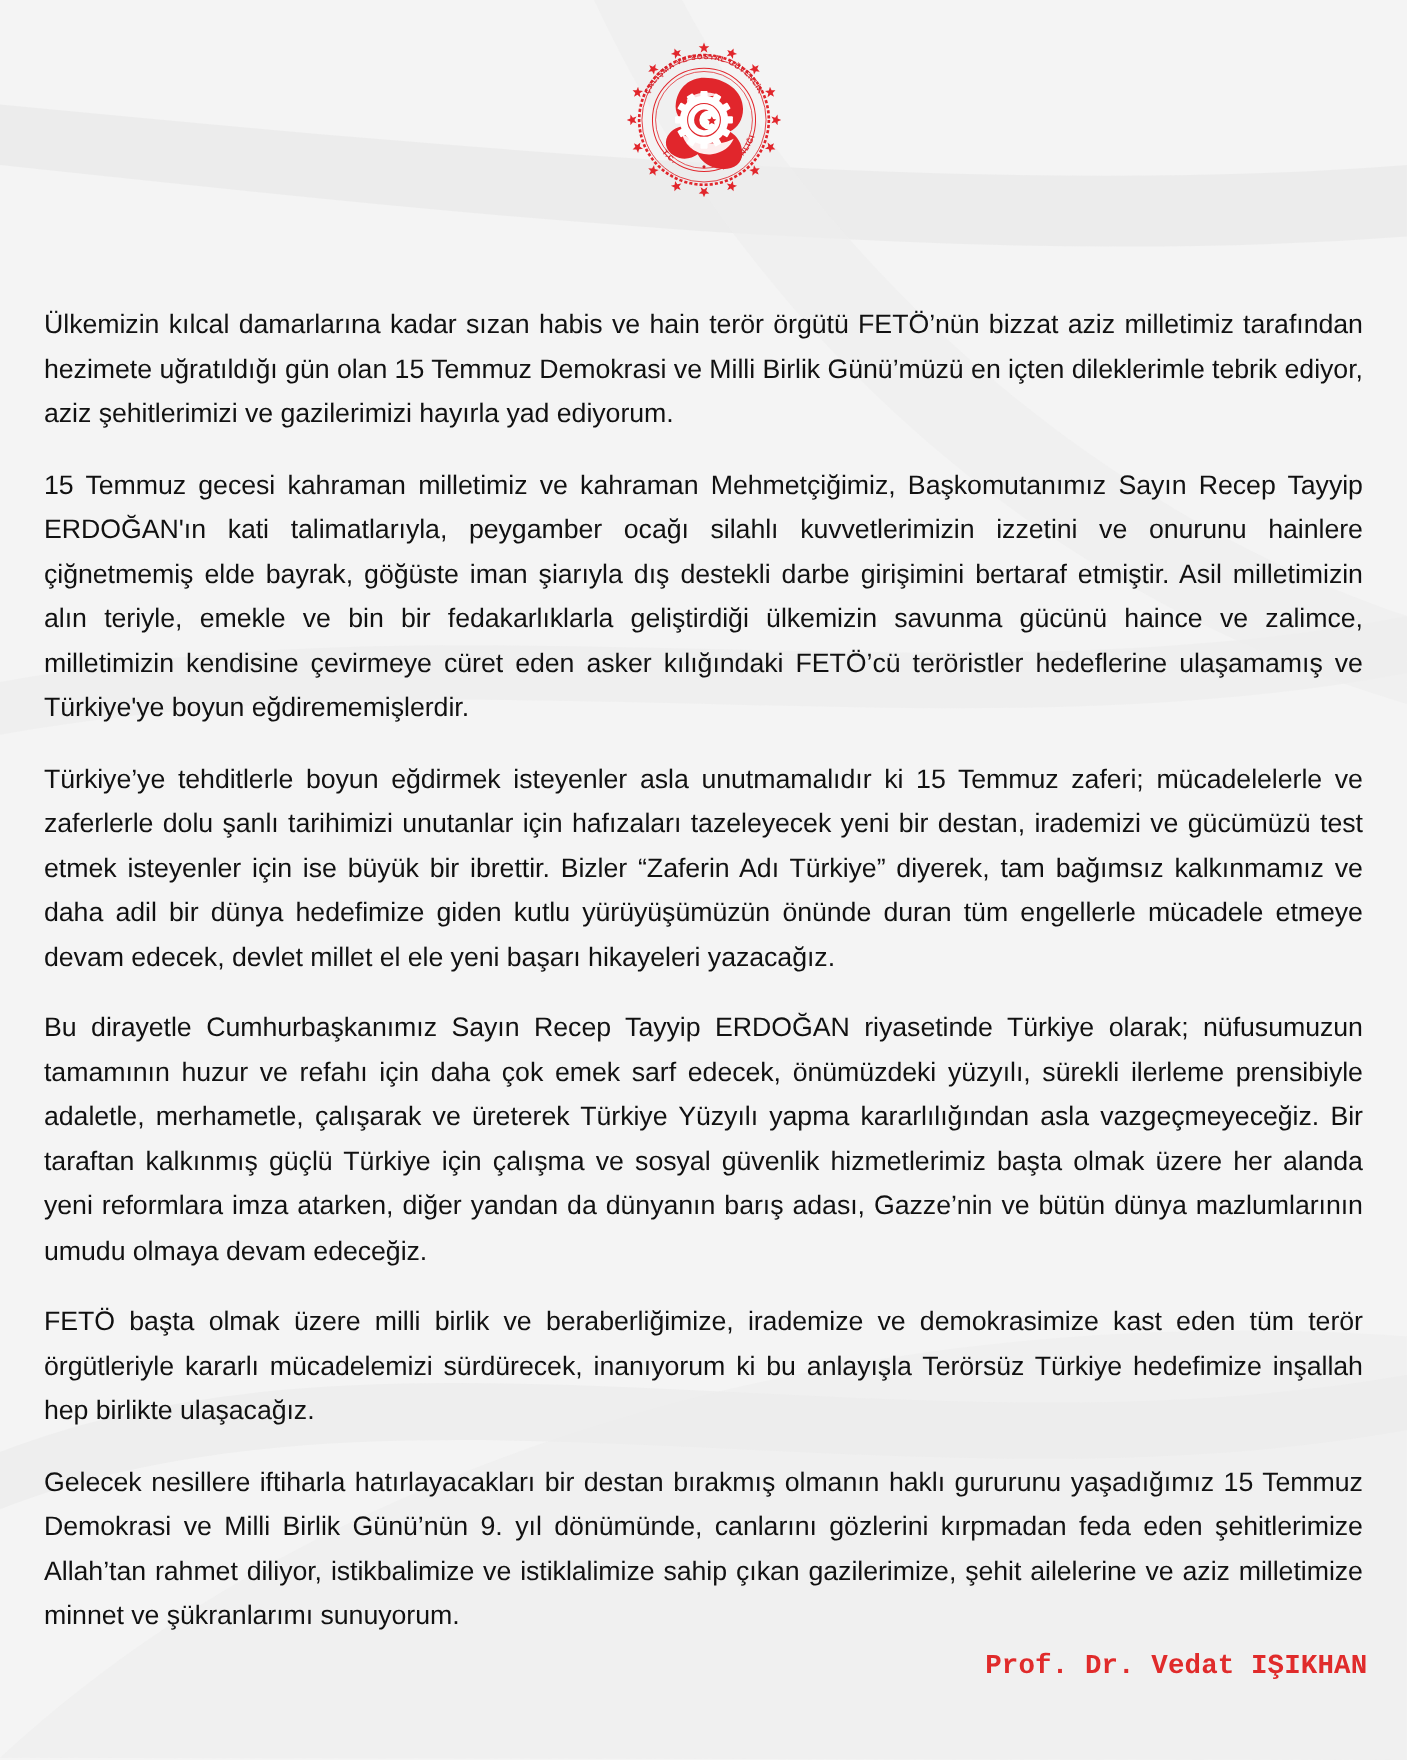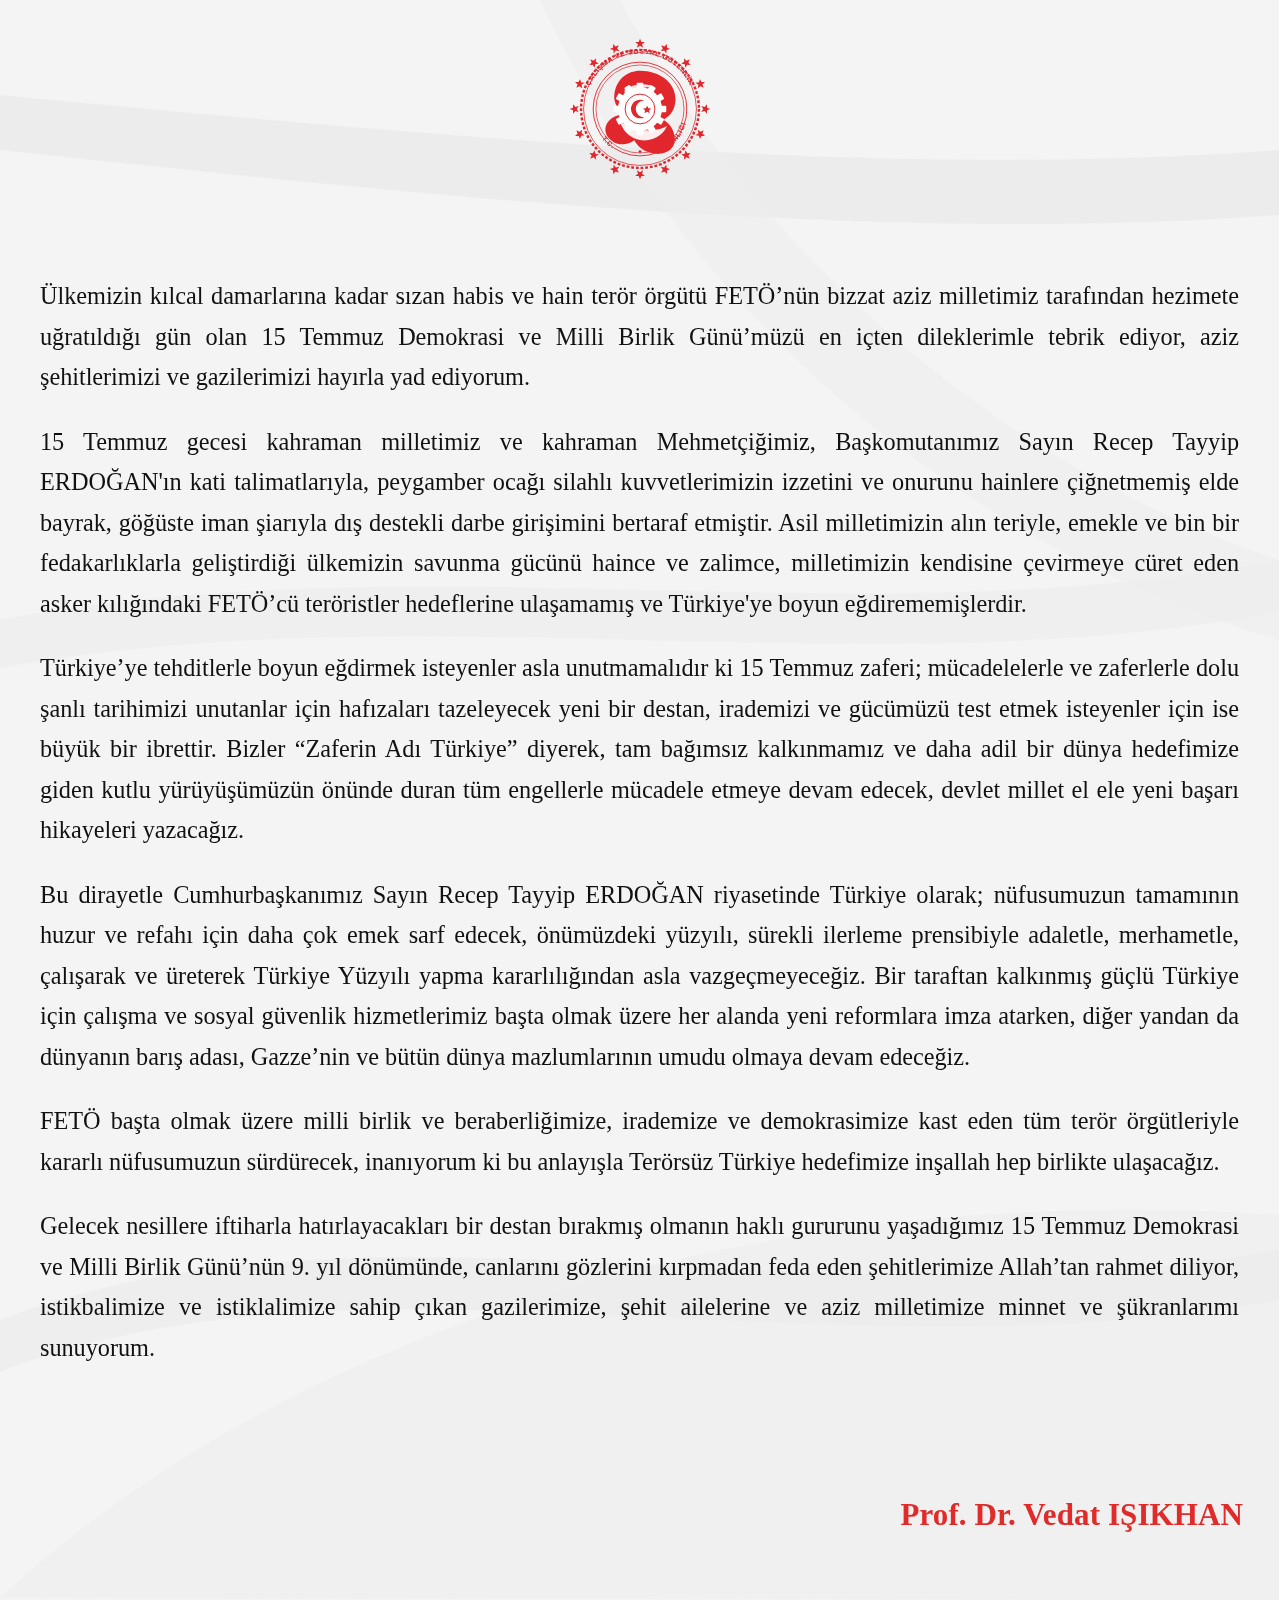--- a/index.html
+++ b/index.html
@@ -79,42 +79,42 @@
   
   .body-block {
     position: absolute;
     top: 276px;
     left: 40px;
     width: 1199px;
   }
   .para {
     text-align: justify;
     text-justify: inter-word;
-    font-family: Liberation Serif, serif;
+    font-family: Liberation Sans, sans-serif;
     font-size: 24.3px;
     line-height: 40.5px;
     color: #111111;
     margin: 0 0 24px 0;
     letter-spacing: -0.05px;
     hyphens: none;
   }
   .para:last-child { margin-bottom: 0; }
 
   
   .signature {
     position: absolute;
     top: 1498px;
     left: 0;
     width: 1243px;
     text-align: right;
   }
   .sig-line {
-    font-family: Liberation Serif, serif;
+    font-family: Liberation Mono, monospace;
     font-weight: bold;
-    font-size: 31px;
+    font-size: 25px;
     line-height: 33px;
     color: #e02b2b;
     letter-spacing: 0.1px;
   }
 </style>
 </head>
 <body>
 
 <div class="page">
 
@@ -263,21 +263,21 @@
         </g>
       </svg>
     </div>
 
 
     <div class="body-block">
       <p class="para">Ülkemizin kılcal damarlarına kadar sızan habis ve hain terör örgütü FETÖ’nün bizzat aziz milletimiz tarafından hezimete uğratıldığı gün olan 15 Temmuz Demokrasi ve Milli Birlik Günü’müzü en içten dileklerimle tebrik ediyor, aziz şehitlerimizi ve gazilerimizi hayırla yad ediyorum.</p>
       <p class="para">15 Temmuz gecesi kahraman milletimiz ve kahraman Mehmetçiğimiz, Başkomutanımız Sayın Recep Tayyip ERDOĞAN'ın kati talimatlarıyla, peygamber ocağı silahlı kuvvetlerimizin izzetini ve onurunu hainlere çiğnetmemiş elde bayrak, göğüste iman şiarıyla dış destekli darbe girişimini bertaraf etmiştir. Asil milletimizin alın teriyle, emekle ve bin bir fedakarlıklarla geliştirdiği ülkemizin savunma gücünü haince ve zalimce, milletimizin kendisine çevirmeye cüret eden asker kılığındaki FETÖ’cü teröristler hedeflerine ulaşamamış ve Türkiye'ye boyun eğdirememişlerdir.</p>
       <p class="para">Türkiye’ye tehditlerle boyun eğdirmek isteyenler asla unutmamalıdır ki 15 Temmuz zaferi; mücadelelerle ve zaferlerle dolu şanlı tarihimizi unutanlar için hafızaları tazeleyecek yeni bir destan, irademizi ve gücümüzü test etmek isteyenler için ise büyük bir ibrettir. Bizler “Zaferin Adı Türkiye” diyerek, tam bağımsız kalkınmamız ve daha adil bir dünya hedefimize giden kutlu yürüyüşümüzün önünde duran tüm engellerle mücadele etmeye devam edecek, devlet millet el ele yeni başarı hikayeleri yazacağız.</p>
       <p class="para">Bu dirayetle Cumhurbaşkanımız Sayın Recep Tayyip ERDOĞAN riyasetinde Türkiye olarak; nüfusumuzun tamamının huzur ve refahı için daha çok emek sarf edecek, önümüzdeki yüzyılı, sürekli ilerleme prensibiyle adaletle, merhametle, çalışarak ve üreterek Türkiye Yüzyılı yapma kararlılığından asla vazgeçmeyeceğiz. Bir taraftan kalkınmış güçlü Türkiye için çalışma ve sosyal güvenlik hizmetlerimiz başta olmak üzere her alanda yeni reformlara imza atarken, diğer yandan da dünyanın barış adası, Gazze’nin ve bütün dünya mazlumlarının umudu olmaya devam edeceğiz.</p>
-      <p class="para">FETÖ başta olmak üzere milli birlik ve beraberliğimize, irademize ve demokrasimize kast eden tüm terör örgütleriyle kararlı nüfusumuzun sürdürecek, inanıyorum ki bu anlayışla Terörsüz Türkiye hedefimize inşallah hep birlikte ulaşacağız.</p>
+      <p class="para">FETÖ başta olmak üzere milli birlik ve beraberliğimize, irademize ve demokrasimize kast eden tüm terör örgütleriyle kararlı mücadelemizi sürdürecek, inanıyorum ki bu anlayışla Terörsüz Türkiye hedefimize inşallah hep birlikte ulaşacağız.</p>
       <p class="para">Gelecek nesillere iftiharla hatırlayacakları bir destan bırakmış olmanın haklı gururunu yaşadığımız 15 Temmuz Demokrasi ve Milli Birlik Günü’nün 9. yıl dönümünde, canlarını gözlerini kırpmadan feda eden şehitlerimize Allah’tan rahmet diliyor, istikbalimize ve istiklalimize sahip çıkan gazilerimize, şehit ailelerine ve aziz milletimize minnet ve şükranlarımı sunuyorum.</p>
     </div>
 
     <div class="signature">
       <div class="sig-line">Prof. Dr. Vedat IŞIKHAN</div>
     </div>
 
   </div>
 </div>
 

